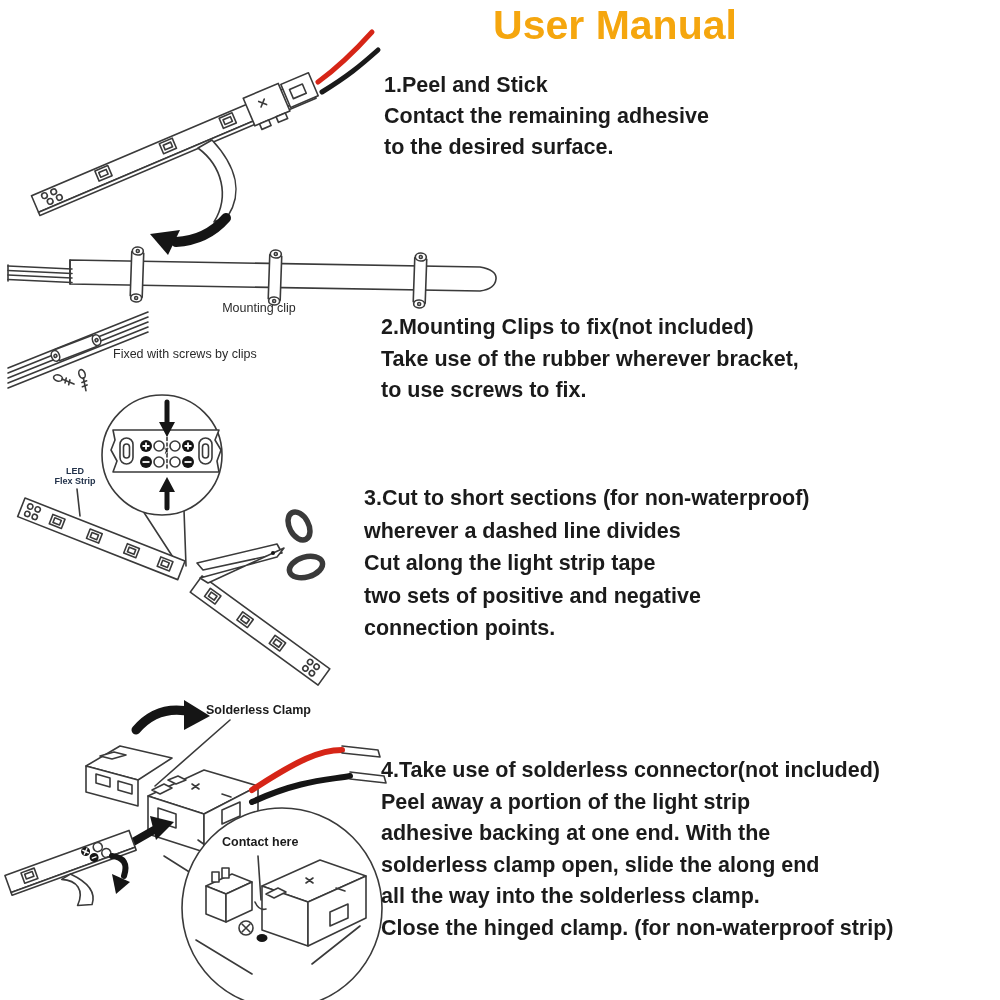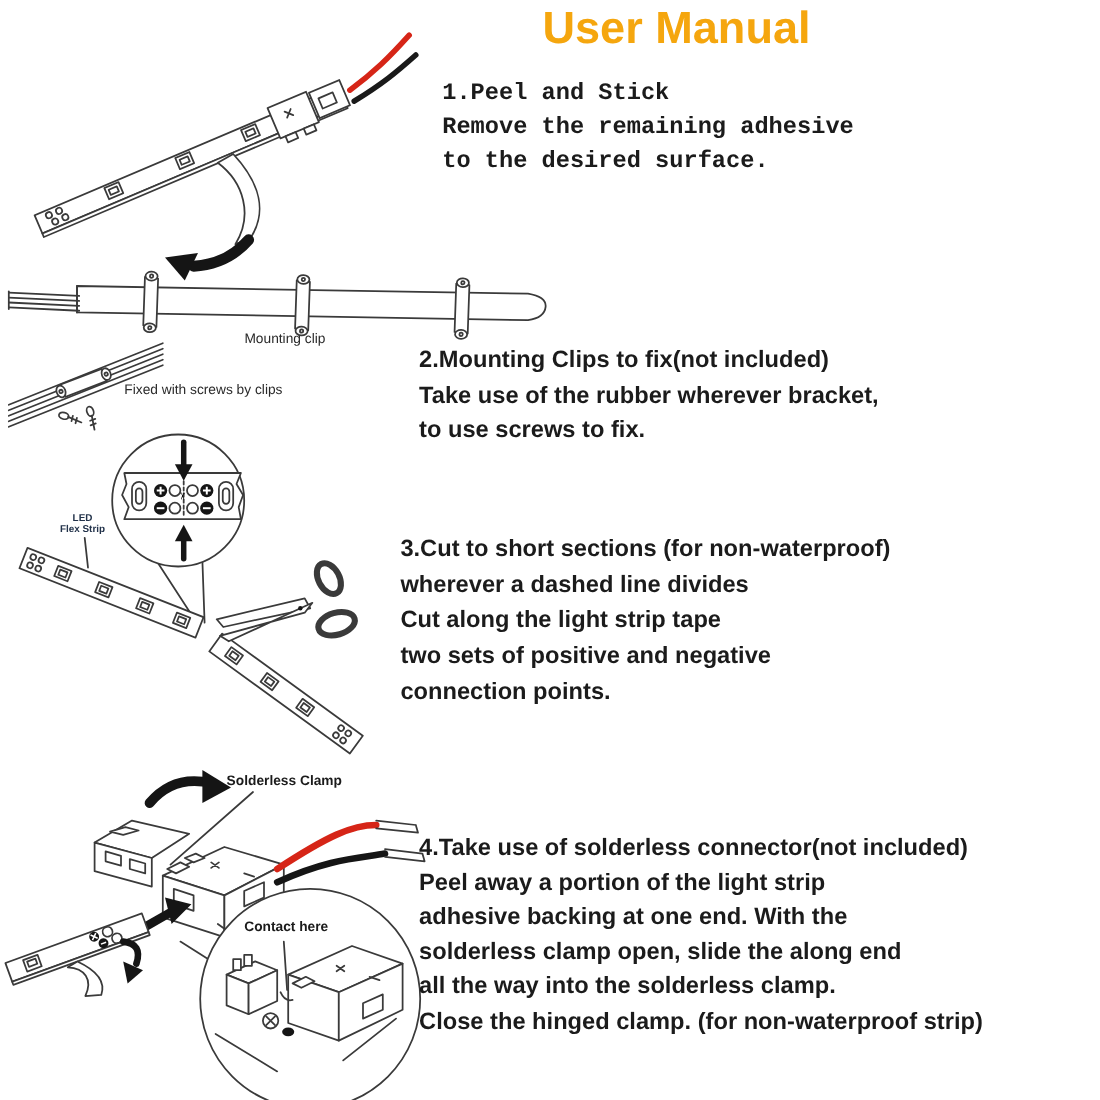--- a/index.html
+++ b/index.html
@@ -2,21 +2,21 @@
 <html><head>
 <meta charset="utf-8">
 <style>
   html,body{margin:0;padding:0;background:#fff;}
   #page{position:relative;width:916px;height:1000px;background:#fff;overflow:hidden;
         font-family:"Liberation Sans",sans-serif;color:#1b1b1b;}
   .title{position:absolute;left:470px;top:2px;width:290px;text-align:center;
          font-size:41px;font-weight:700;color:#F5A60E;white-space:nowrap;}
   .step{position:absolute;font-weight:700;font-size:21.5px;white-space:nowrap;color:#1b1b1b;}
   .step div{white-space:nowrap;}
-  #step1{left:402px;top:70px;line-height:31px;font-family:Liberation Mono, monospace;}
+  #step1{left:384px;top:70px;line-height:31px;}
   #step2{left:381px;top:312px;line-height:31.5px;}
   #step3{left:364px;top:482px;line-height:32.5px;}
   #step4{left:381px;top:738px;line-height:31.5px;margin-top:17px;}
   svg{position:absolute;overflow:visible;}
   #d1{left:0;top:8px;}
   #d2{left:0;top:246px;}
   #d3{left:0;top:386px;}
   #d4{left:0;top:688px;}
   .ln{fill:none;stroke:#3a3a3a;stroke-width:1.6;stroke-linecap:round;stroke-linejoin:round;}
   .fw{fill:#fff;stroke:#3a3a3a;stroke-width:1.6;stroke-linejoin:round;}
@@ -296,21 +296,21 @@
       <path d="M258,168 L261,212 M255,214 q4,9 11,7" class="ln" stroke-width="1.4"></path>
       <circle cx="246" cy="240" r="7" class="fw"></circle>
         <path d="M242,236 l8,8 M250,236 l-8,8" class="ln"></path>
       <ellipse cx="262" cy="250" rx="5.5" ry="4" class="blk"></ellipse>
       <text x="222" y="158" class="lblb">Contact here</text>
     </g>
   </svg>
 
   <div class="step" id="step1">
     <div>1.Peel and Stick</div>
-    <div>Remove the remaining adhesive</div>
+    <div>Contact the remaining adhesive</div>
     <div>to the desired surface.</div>
   </div>
 
   <div class="step" id="step2">
     <div>2.Mounting Clips to fix(not included)</div>
     <div>Take use of the rubber wherever bracket,</div>
     <div>to use screws to fix.</div>
   </div>
 
   <div class="step" id="step3">

